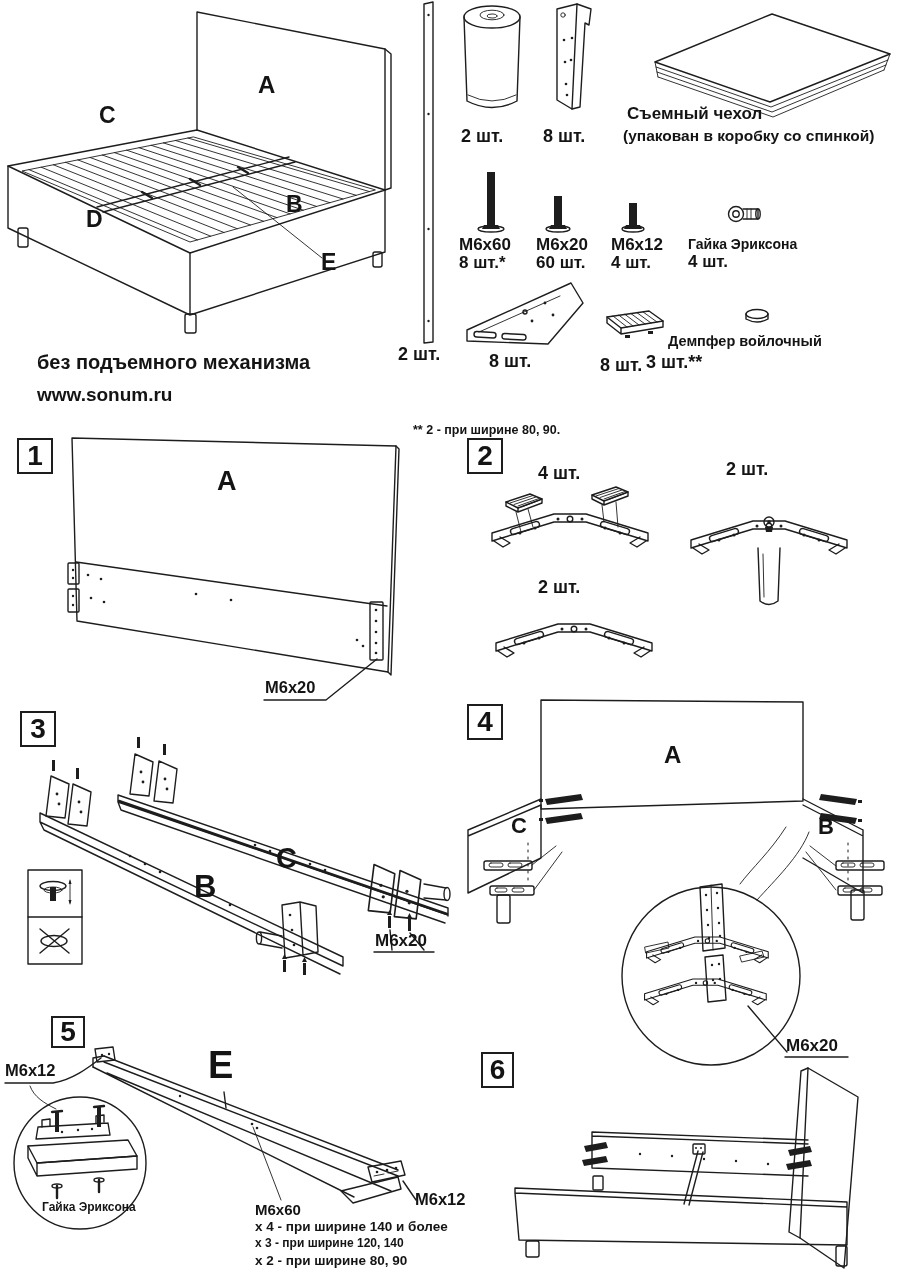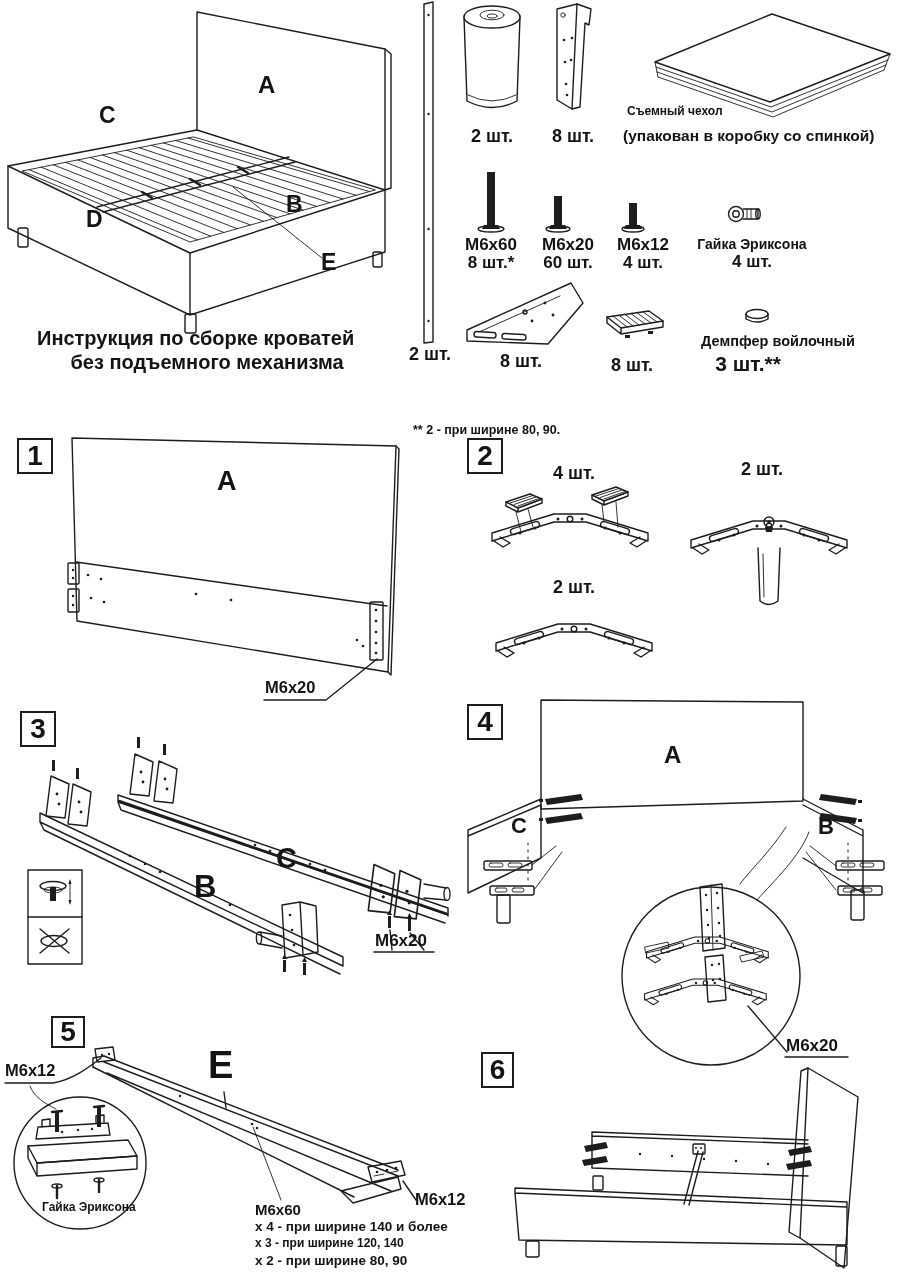--- a/index.html
+++ b/index.html
@@ -8,21 +8,21 @@
         font-family:"Liberation Sans",sans-serif;color:#141414;overflow:hidden}
   svg.art{position:absolute;left:0;top:0}
   .art path,.art rect,.art ellipse,.art circle,.art line,.art polyline{
         fill:none;stroke:#1d1d1d;stroke-width:1.4;stroke-linecap:round;stroke-linejoin:round}
   .art .fill{fill:#1d1d1d;stroke:none}
   .art .dot{fill:#1d1d1d;stroke:none}
   .art .thin{stroke-width:0.9}
   .art .thick{stroke-width:2.4}
   .art .dash{stroke-dasharray:2,5;stroke-width:1}
   .txt{position:absolute;font-weight:700;white-space:nowrap;color:#141414;line-height:1.05}
-  .ctr{text-align:center}
+  .ctr{text-align:left}
   .stepnum{position:absolute;width:36px;height:36px;border:2.4px solid #1d1d1d;background:#fff;
         display:flex;align-items:center;justify-content:center;font-size:28px;font-weight:700;color:#141414}
 </style>
 </head>
 <body>
 
 <div class="page">
 
 <svg class="art" width="900" height="1280" viewBox="0 0 900 1280">
   <defs>
@@ -335,48 +335,48 @@
     <path d="M698,1151 L684,1204 M703,1152 L689,1205"></path>
     <rect x="693" y="1144" width="12" height="10" rx="1"></rect>
     <circle class="dot" cx="696" cy="1148" r="1"></circle>
         <circle class="dot" cx="701" cy="1148" r="1"></circle>
     <path d="M515,1188 L847,1202 M515,1193 L847,1207 M519,1240 L847,1245 M515,1188 L515,1193 L519,1240 M847,1202 L847,1245"></path>
     <rect x="526" y="1241" width="13" height="16" rx="2"></rect>
     <rect x="836" y="1246" width="11" height="20" rx="2"></rect>
   </g>
 </svg>
 
-  <div class="txt" style="left:37px;top:328px;width:340px;font-size:20px">Инструкция по сборке кроватей</div>
   <div class="txt ctr" style="left:37px;top:352px;width:340px;font-size:20px">без подъемного механизма</div>
+  <div class="txt ctr" style="left:37px;top:385px;width:340px;font-size:19px">www.sonum.ru</div>
 
   <div class="txt" style="left:258px;top:72px;font-size:24px">A</div>
   <div class="txt" style="left:99px;top:103px;font-size:23px">C</div>
   <div class="txt" style="left:86px;top:207px;font-size:23px">D</div>
   <div class="txt" style="left:286px;top:192px;font-size:23px">B</div>
   <div class="txt" style="left:321px;top:250px;font-size:23px">E</div>
 
   <div class="txt ctr" style="left:398px;top:345px;width:64px;font-size:18px">2 шт.</div>
   <div class="txt ctr" style="left:461px;top:127px;width:62px;font-size:18px">2 шт.</div>
   <div class="txt ctr" style="left:543px;top:127px;width:60px;font-size:18px">8 шт.</div>
-  <div class="txt" style="left:627px;top:105px;font-size:12px">Съемный чехол</div>
+  <div class="txt" style="left:627px;top:105px;font-size:17px">Съемный чехол</div>
   <div class="txt" style="left:623px;top:128px;font-size:15.5px">(упакован в коробку со спинкой)</div>
 
   <div class="txt ctr" style="left:459px;top:236px;width:64px;font-size:17px">M6x60</div>
   <div class="txt ctr" style="left:459px;top:254px;width:64px;font-size:17px">8 шт.*</div>
   <div class="txt ctr" style="left:536px;top:236px;width:64px;font-size:17px">M6x20</div>
   <div class="txt ctr" style="left:536px;top:254px;width:64px;font-size:17px">60 шт.</div>
   <div class="txt ctr" style="left:611px;top:236px;width:64px;font-size:17px">M6x12</div>
   <div class="txt ctr" style="left:611px;top:254px;width:64px;font-size:17px">4 шт.</div>
   <div class="txt ctr" style="left:688px;top:237px;width:128px;font-size:14px">Гайка Эриксона</div>
   <div class="txt ctr" style="left:688px;top:253px;width:128px;font-size:17px">4 шт.</div>
 
   <div class="txt ctr" style="left:489px;top:352px;width:64px;font-size:18px">8 шт.</div>
   <div class="txt ctr" style="left:600px;top:356px;width:64px;font-size:18px">8 шт.</div>
-  <div class="txt ctr" style="left:700px;top:334px;width:156px;font-size:14.5px">Демпфер войлочный</div>
-  <div class="txt ctr" style="left:670px;top:353px;width:156px;font-size:21px">3 шт.**</div>
+  <div class="txt ctr" style="left:668px;top:334px;width:156px;font-size:14.5px">Демпфер войлочный</div>
+  <div class="txt ctr" style="left:646px;top:353px;width:156px;font-size:18px">3 шт.**</div>
   <div class="txt" style="left:413px;top:424px;font-size:12.5px">** 2 - при ширине 80, 90.</div>
 
   <div class="stepnum" style="left:17px;top:438px">1</div>
   <div class="stepnum" style="left:467px;top:438px">2</div>
   <div class="stepnum" style="left:20px;top:711px">3</div>
   <div class="stepnum" style="left:467px;top:704px">4</div>
   <div class="stepnum" style="left:51px;top:1016px;width:34px;height:32px">5</div>
   <div class="stepnum" style="left:481px;top:1052px;width:33px">6</div>
 
   <div class="txt" style="left:217px;top:467px;font-size:27px">A</div>

